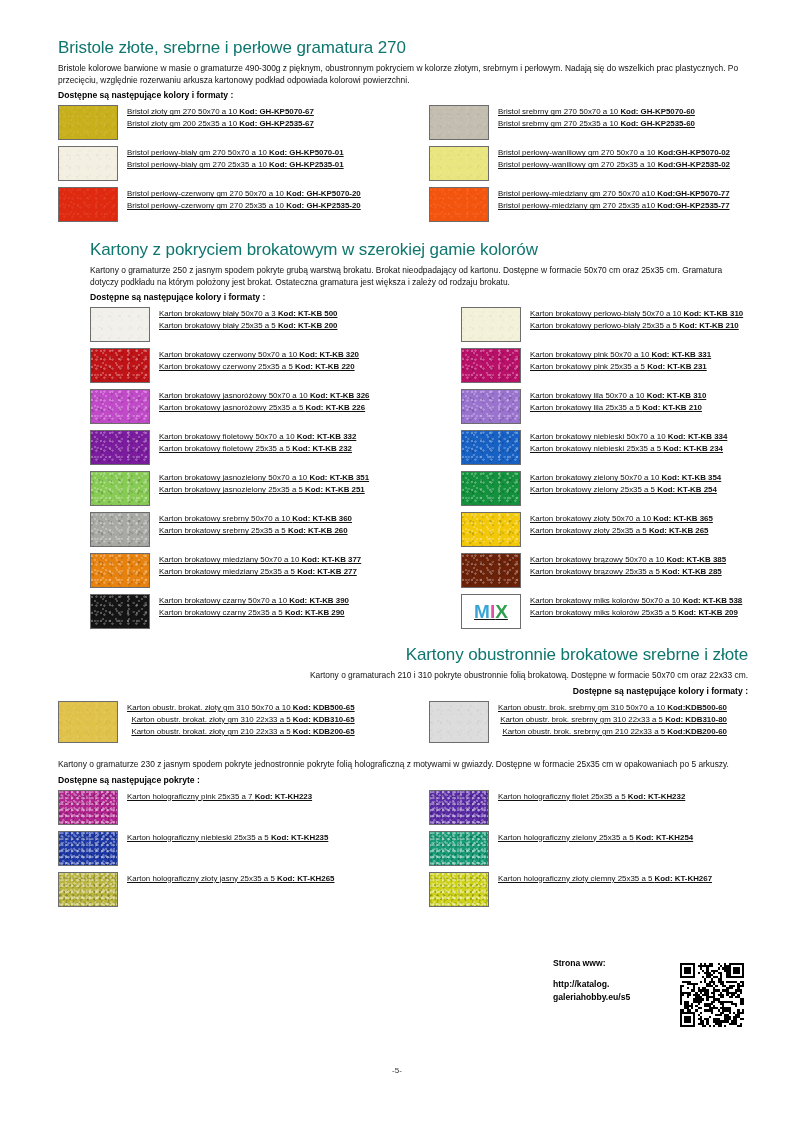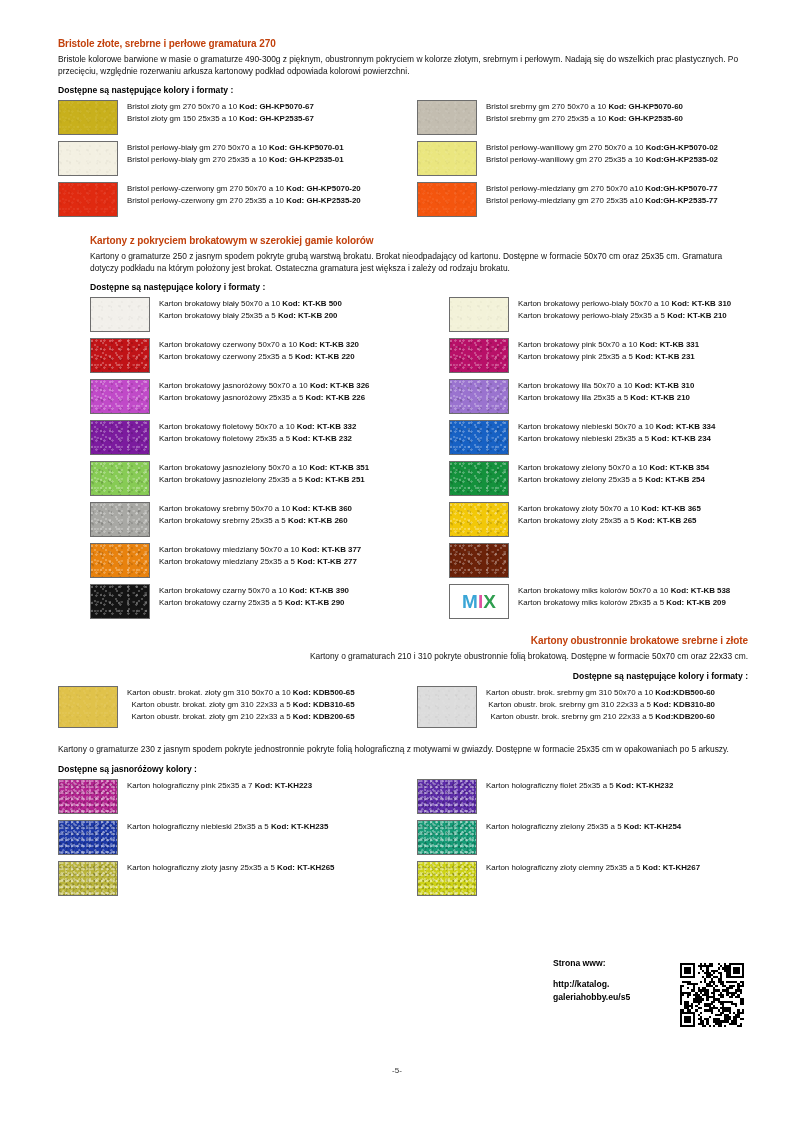--- a/index.html
+++ b/index.html
@@ -10,44 +10,45 @@
     background: #ffffff;
     font-family: "Liberation Sans", sans-serif;
     color: #111111;
     position: relative;
     overflow: hidden;
   }
   .page { position: relative; width: 794px; height: 1123px; padding: 38px 46px 0 58px; }
 
   .section { margin-bottom: 0; }
   .sec-title {
-    font-size: 10px;
-    font-weight: bold;
-    color: #c2410c;
+    font-size: 17px;
+    font-weight: normal;
+    color: #0f766e;
     margin: 0 0 5px 0;
     letter-spacing: -0.1px;
   }
   .sec-desc {
     font-size: 8.4px;
     line-height: 1.38;
     color: #111;
     margin: 0 0 4px 0;
     max-width: 690px;
   }
   .sec-avail {
     font-size: 8.6px;
     font-weight: bold;
     color: #000;
-    margin: 8px 0 5px 0;
+    margin: 0 0 5px 0;
   }
 
   .grid {
     display: grid;
     grid-template-columns: 355px 355px;
-    column-gap: 4px;
+    column-gap: 16px;
+    text-decoration: underline;
   }
 
   .item {
     display: flex;
     align-items: flex-start;
     margin-bottom: 6px;
     min-height: 34px;
   }
   .swatch {
     width: 60px;
@@ -118,21 +119,21 @@
     <h2 class="sec-title">Bristole złote, srebrne i perłowe gramatura 270</h2>
     <p class="sec-desc">Bristole kolorowe barwione w masie o gramaturze 490-300g z pięknym, obustronnym pokryciem w kolorze złotym, srebrnym i perłowym. Nadają się do wszelkich prac plastycznych. Po przecięciu, względnie rozerwaniu arkusza kartonowy podkład odpowiada kolorowi powierzchni.</p>
     <p class="sec-avail">Dostępne są następujące kolory i formaty :</p>
     <div class="grid" id="grid-0">
         <div class="item">
           <div class="swatch plain" style="background: rgb(200, 176, 28);">
             <div class="grain"></div>
           </div>
           <div class="lines">
             <div class="ln"><span>Bristol złoty gm 270  50x70 a 10   </span><b>Kod: GH-KP5070-67</b></div>
-            <div class="ln"><span>Bristol złoty gm 150 25x35 a 10   </span><b>Kod: GH-KP2535-67</b></div>
+            <div class="ln"><span>Bristol złoty gm 200 25x35 a 10   </span><b>Kod: GH-KP2535-67</b></div>
           </div>
         </div>
         <div class="item">
           <div class="swatch plain" style="background: rgb(195, 189, 176);">
             <div class="grain"></div>
           </div>
           <div class="lines">
             <div class="ln"><span>Bristol srebrny gm 270  50x70 a 10   </span><b>Kod: GH-KP5070-60</b></div>
             <div class="ln"><span>Bristol srebrny gm 270 25x35 a 10   </span><b>Kod: GH-KP2535-60</b></div>
           </div>
@@ -179,21 +180,21 @@
   <div class="section s2">
     <h2 class="sec-title">Kartony z pokryciem brokatowym w szerokiej gamie kolorów</h2>
     <p class="sec-desc">Kartony o gramaturze 250 z jasnym spodem pokryte grubą warstwą brokatu. Brokat nieodpadający od kartonu. Dostępne w formacie 50x70 cm oraz 25x35 cm. Gramatura dotyczy podkładu na którym położony jest brokat. Ostateczna gramatura jest większa i zależy od rodzaju brokatu.</p>
     <p class="sec-avail">Dostępne są następujące kolory i formaty :</p>
     <div class="grid" id="grid-1">
         <div class="item">
           <div class="swatch plain" style="background: rgb(242, 240, 235);">
             <div class="grain"></div>
           </div>
           <div class="lines">
-            <div class="ln"><span>Karton brokatowy biały  50x70 a 10   </span><b>Kod: KT-KB 500</b></div>
+            <div class="ln"><span>Karton brokatowy biały  50x70 a 3   </span><b>Kod: KT-KB 500</b></div>
             <div class="ln"><span>Karton brokatowy biały 25x35 a 5   </span><b>Kod: KT-KB 200</b></div>
           </div>
         </div>
         <div class="item">
           <div class="swatch plain" style="background: rgb(243, 242, 217);">
             <div class="grain"></div>
           </div>
           <div class="lines">
             <div class="ln"><span>Karton brokatowy perłowo-biały  50x70 a 10   </span><b>Kod: KT-KB 310</b></div>
             <div class="ln"><span>Karton brokatowy perłowo-biały 25x35 a 5   </span><b>Kod: KT-KB 210</b></div>
@@ -294,20 +295,24 @@
             <div class="grain"></div>
           </div>
           <div class="lines">
             <div class="ln"><span>Karton brokatowy miedziany  50x70 a 10   </span><b>Kod: KT-KB 377</b></div>
             <div class="ln"><span>Karton brokatowy miedziany 25x35 a 5   </span><b>Kod: KT-KB 277</b></div>
           </div>
         </div>
         <div class="item">
           <div class="swatch" style="background: rgb(107, 34, 9);">
             <div class="grain"></div>
+          </div>
+          <div class="lines">
+            <div class="ln"><span>Karton brokatowy brązowy  50x70 a 10   </span><b>Kod: KT-KB 385</b></div>
+            <div class="ln"><span>Karton brokatowy brązowy 25x35 a 5   </span><b>Kod: KT-KB 285</b></div>
           </div>
         </div>
         <div class="item">
           <div class="swatch" style="background: rgb(20, 20, 20);">
             <div class="grain"></div>
           </div>
           <div class="lines">
             <div class="ln"><span>Karton brokatowy czarny  50x70 a 10   </span><b>Kod: KT-KB 390</b></div>
             <div class="ln"><span>Karton brokatowy czarny 25x35 a 5   </span><b>Kod: KT-KB 290</b></div>
           </div>
@@ -349,21 +354,21 @@
             <div class="ln"><span>Karton obustr. brok. srebrny  gm 310 50x70 a 10 </span><b>Kod:KDB500-60</b></div>
             <div class="ln"><span>Karton obustr. brok. srebrny  gm 310 22x33 a 5 </span><b>Kod: KDB310-80</b></div>
             <div class="ln"><span>Karton obustr. brok. srebrny  gm 210 22x33 a 5 </span><b>Kod:KDB200-60</b></div>
           </div>
         </div>
       </div>
   </div>
 
   <div class="section s4">
     <p class="sec-desc">Kartony o gramaturze 230 z jasnym spodem pokryte jednostronnie pokryte folią holograficzną z motywami w gwiazdy. Dostępne w formacie 25x35 cm w opakowaniach po 5 arkuszy.</p>
-    <p class="sec-avail">Dostępne są jasnoróżowy kolory :</p>
+    <p class="sec-avail">Dostępne są następujące pokryte :</p>
     <div class="grid" id="grid-3">
         <div class="item">
           <div class="swatch holo" style="background: rgb(179, 35, 143);">
             <div class="grain"></div>
           </div>
           <div class="lines">
             <div class="ln"><span>Karton holograficzny pink 25x35 a 7   </span><b>Kod: KT-KH223</b></div>
           </div>
         </div>
         <div class="item">

